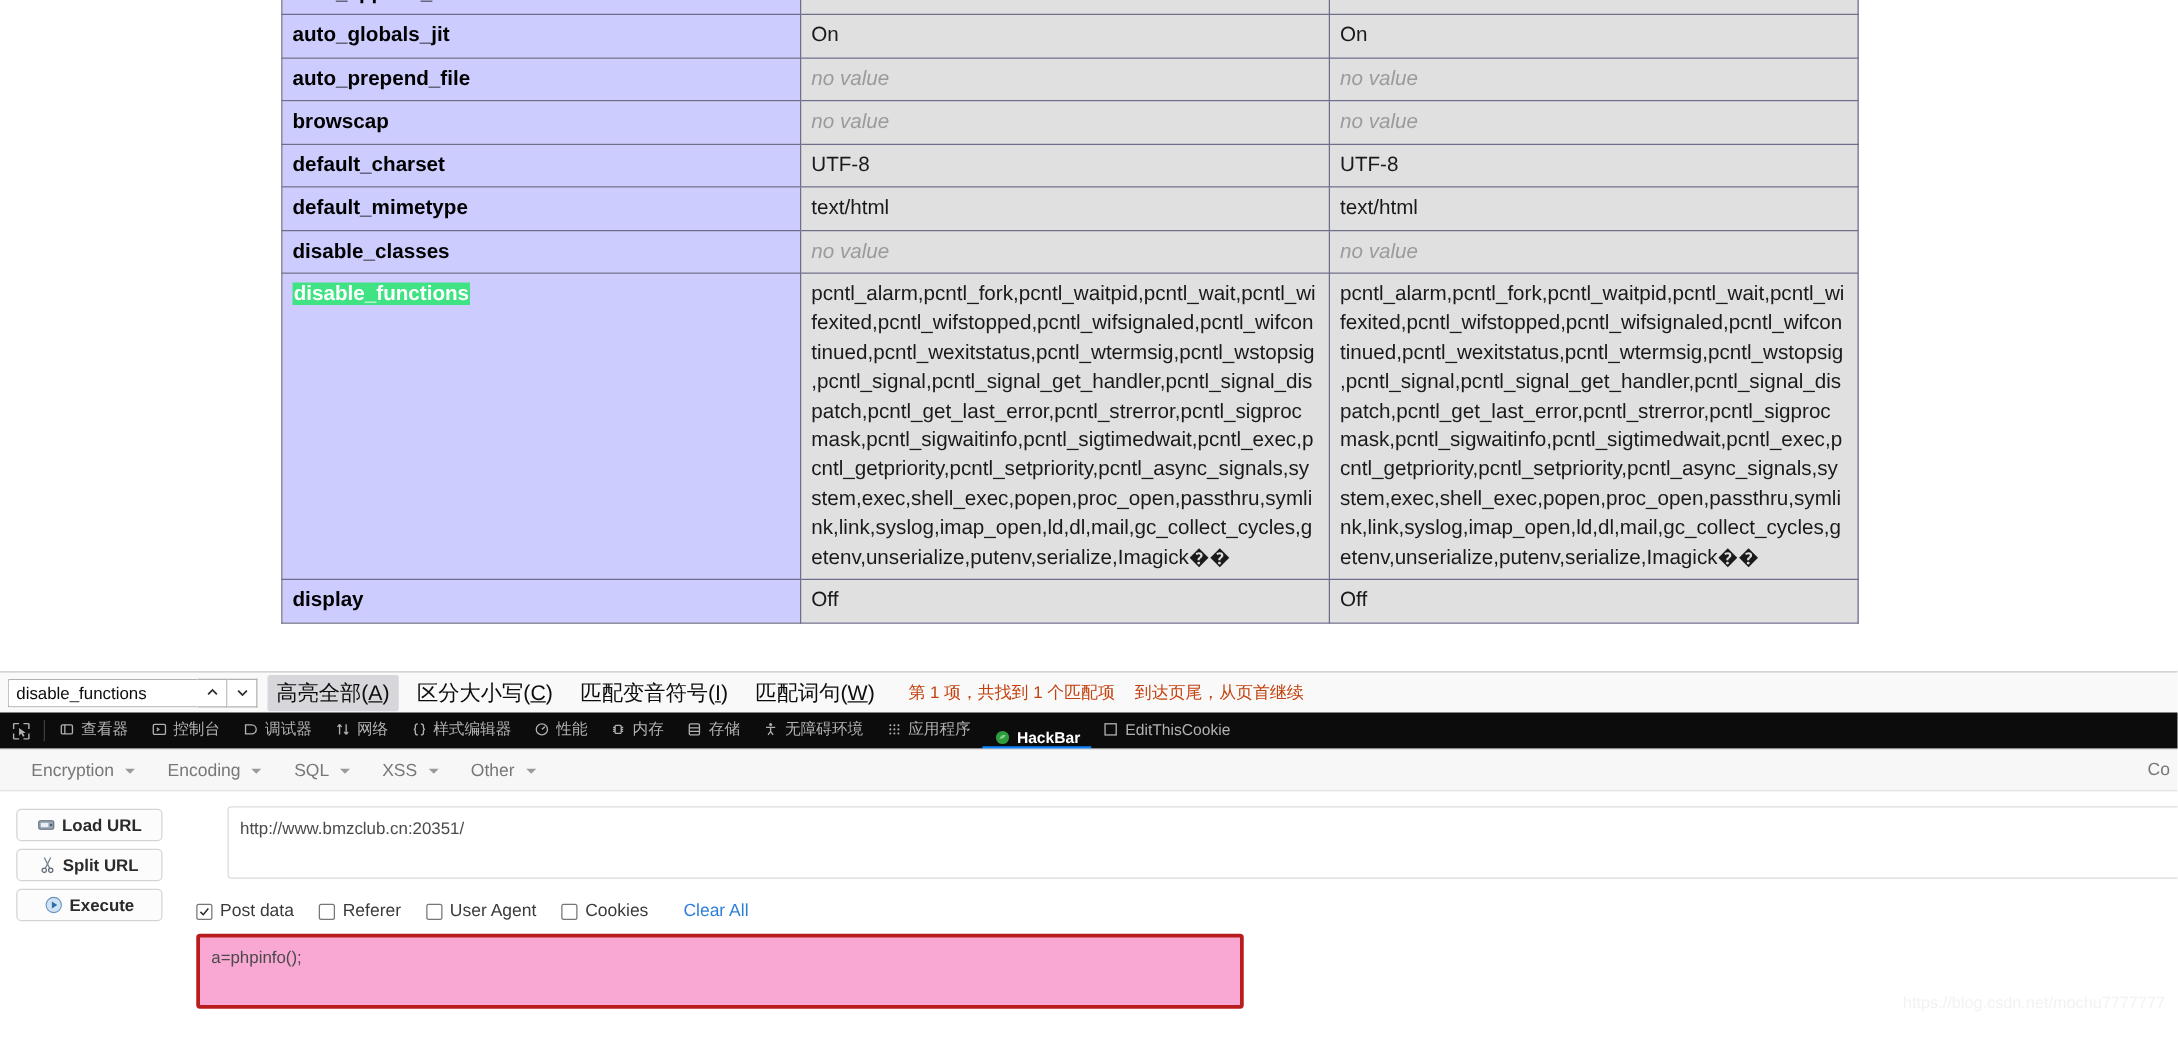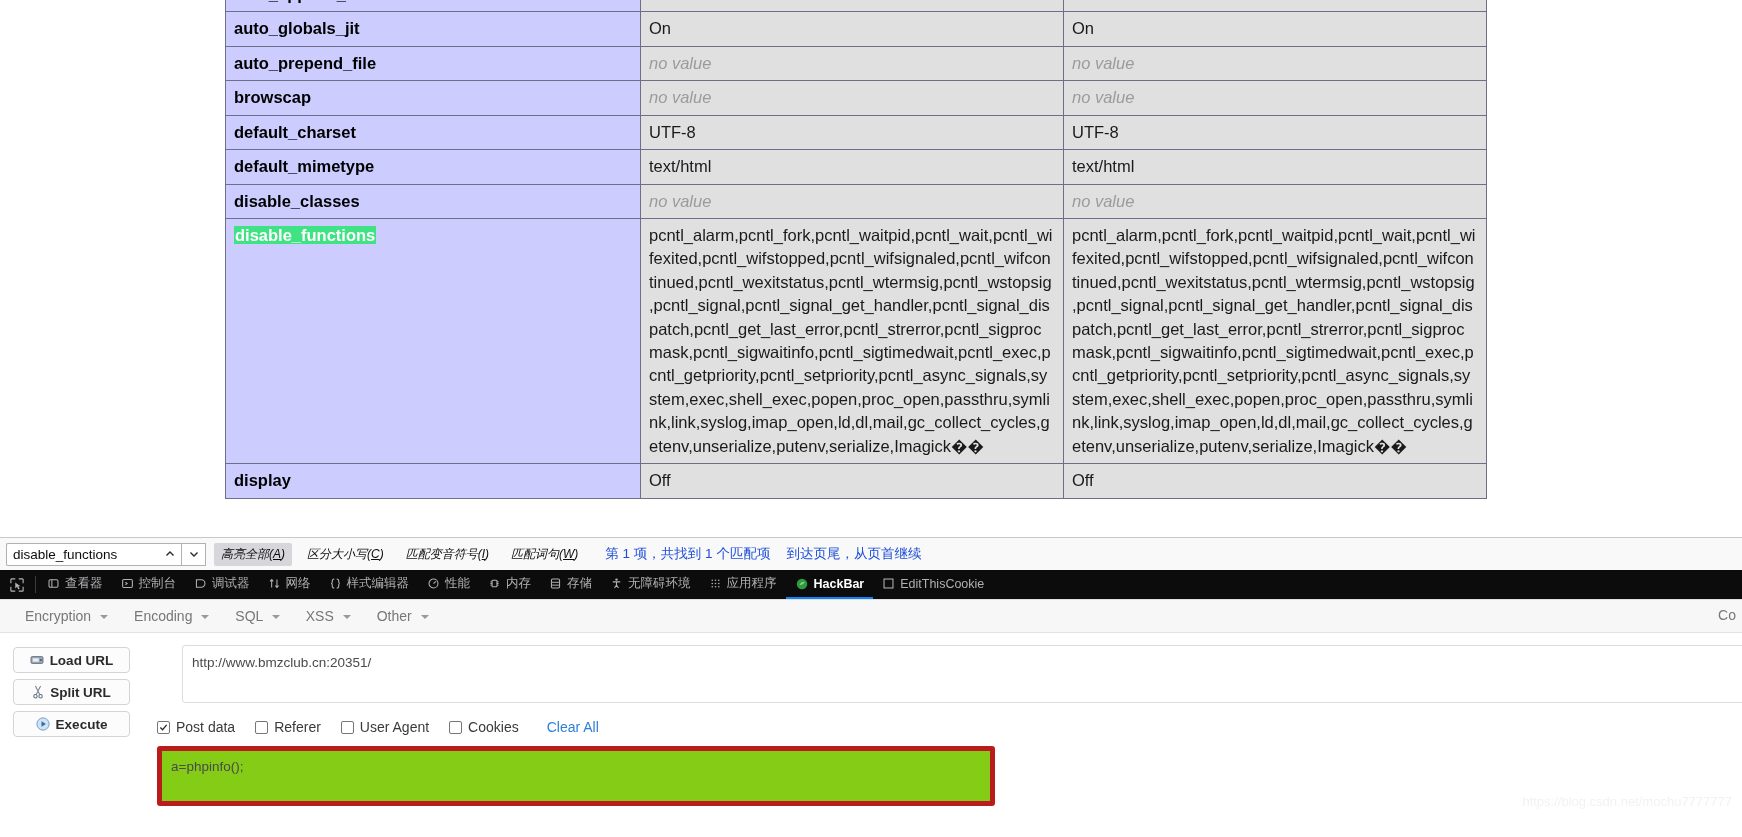--- a/index.html
+++ b/index.html
@@ -74,28 +74,27 @@
     display: flex; align-items: center; justify-content: center;
     cursor: default;
   }
   .find-nav-btn:last-of-type { border-radius: 0 2px 2px 0; }
   .find-nav-btn svg { display:block; }
   .find-opt {
     padding: 3px 7px;
     margin-left: 8px;
     border-radius: 2px;
     white-space: nowrap;
-    font-size: 12px;
-    font-style: italic;
+    font-size: 17px;
   }
   .find-opt.active { background: #d7d7db; }
   .find-opt u { text-decoration: underline; }
   #find-status {
     margin-left: 20px;
-    color: #1d4ed8;
+    color: #c2410c;
     white-space: nowrap;
     font-size: 13.5px;
   }
   #find-status .sep { display: inline-block; width: 16px; }
 
   
   #devtools-toolbar {
     position: absolute;
     left: 0; top: 570px;
     width: 1742px; height: 29px;
@@ -118,20 +117,21 @@
     display: flex; align-items: center; gap: 5px;
     padding: 0 9px;
     white-space: nowrap;
     border-bottom: 2px solid transparent;
     color: #b1b1b3;
   }
   .dt-tab.active {
     color: #ffffff;
     border-bottom-color: #0a84ff;
     font-weight: bold;
+    align-items: flex-end;
   }
   .dt-tab .ico { display: flex; align-items: center; }
 
   
   #hackbar {
     position: absolute;
     left: 0; top: 599px;
     width: 1742px; height: 238px;
     background: #ffffff;
     border-top: 1px solid #e0e0e0;
@@ -213,21 +213,21 @@
   }
   #hb-checkrow {
     margin-top: 12px;
     display: flex;
     align-items: center;
     gap: 0;
     font-size: 14px;
     color: #3a3a3a;
   }
   .hb-check {
-    display: flex; align-items: center; gap: 6px;
+    display: flex; align-items: flex-end; gap: 6px;
     margin-right: 20px;
     white-space: nowrap;
   }
   .cbox {
     width: 13px; height: 13px;
     border: 1px solid #767676;
     border-radius: 2px;
     background: #fff;
     display: flex; align-items: center; justify-content: center;
     flex: 0 0 auto;
@@ -237,23 +237,23 @@
   }
   #hb-clear-all {
     color: #2f7fd8;
     font-size: 14px;
     margin-left: 8px;
     white-space: nowrap;
   }
   #hb-postdata {
     margin-top: 11px;
     width: 838px; height: 60px;
-    border: 5px solid #b91c1c;
+    border: 3px solid #b91c1c;
     border-radius: 3px;
-    background: #84cc16;
+    background: #f9a8d4;
     padding: 8px 9px;
     font-size: 13.5px;
     color: #4a4a4a;
     font-family: "Liberation Sans", sans-serif;
     resize: none;
     outline: none;
   }
 
   
   #watermark {

